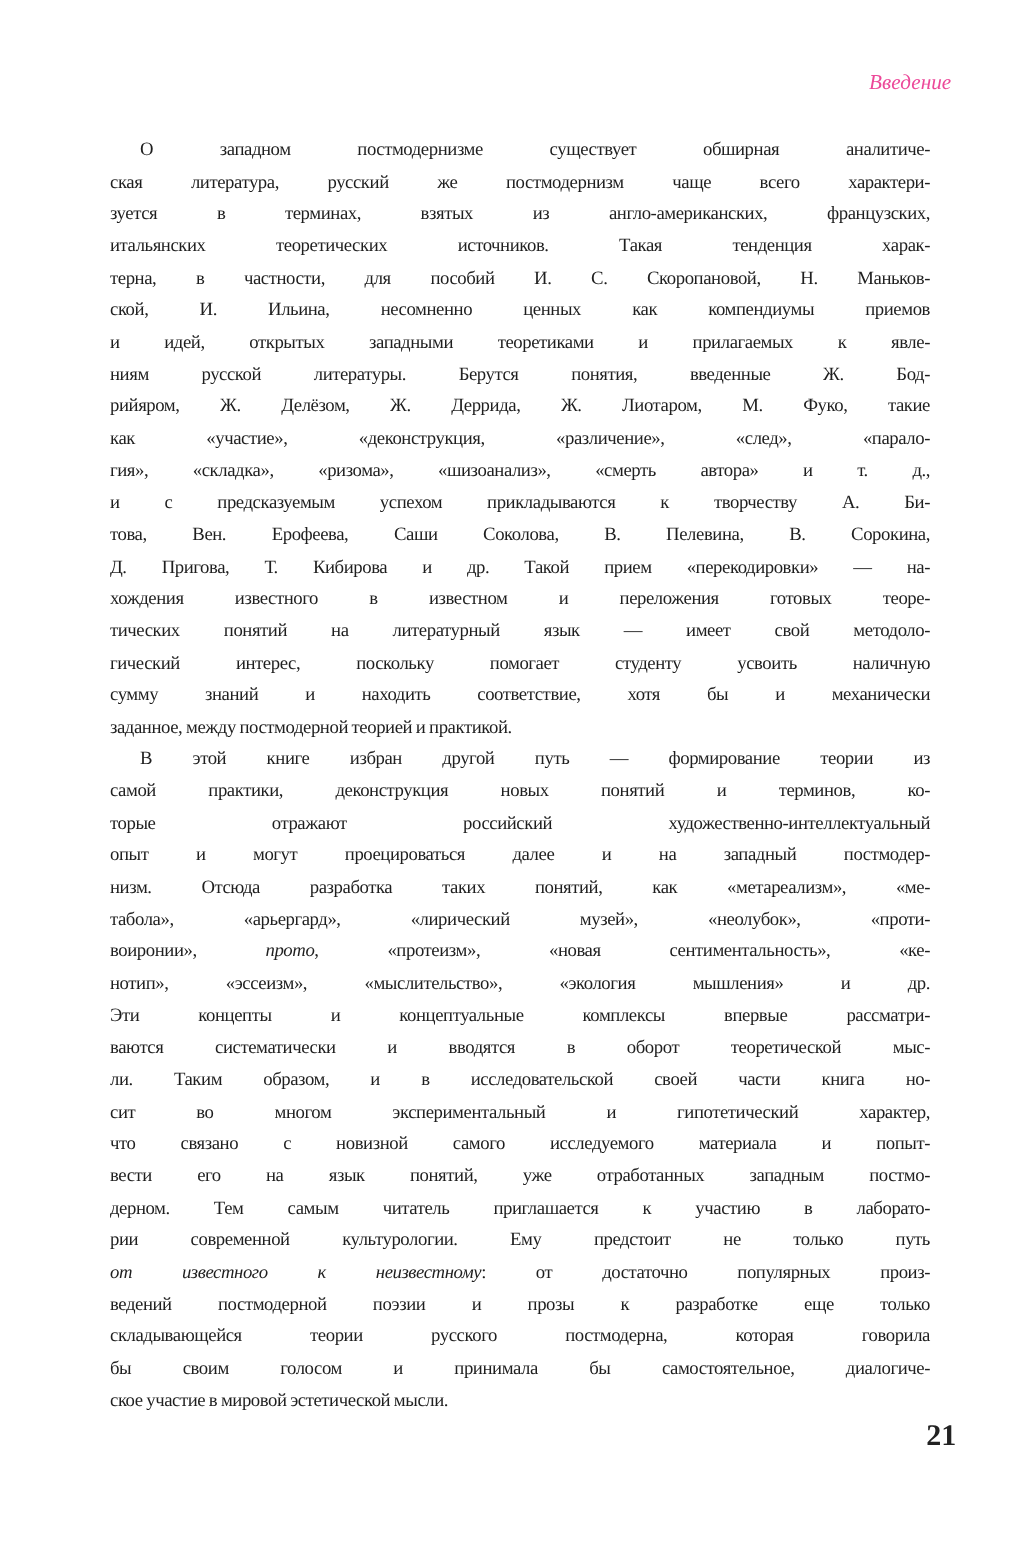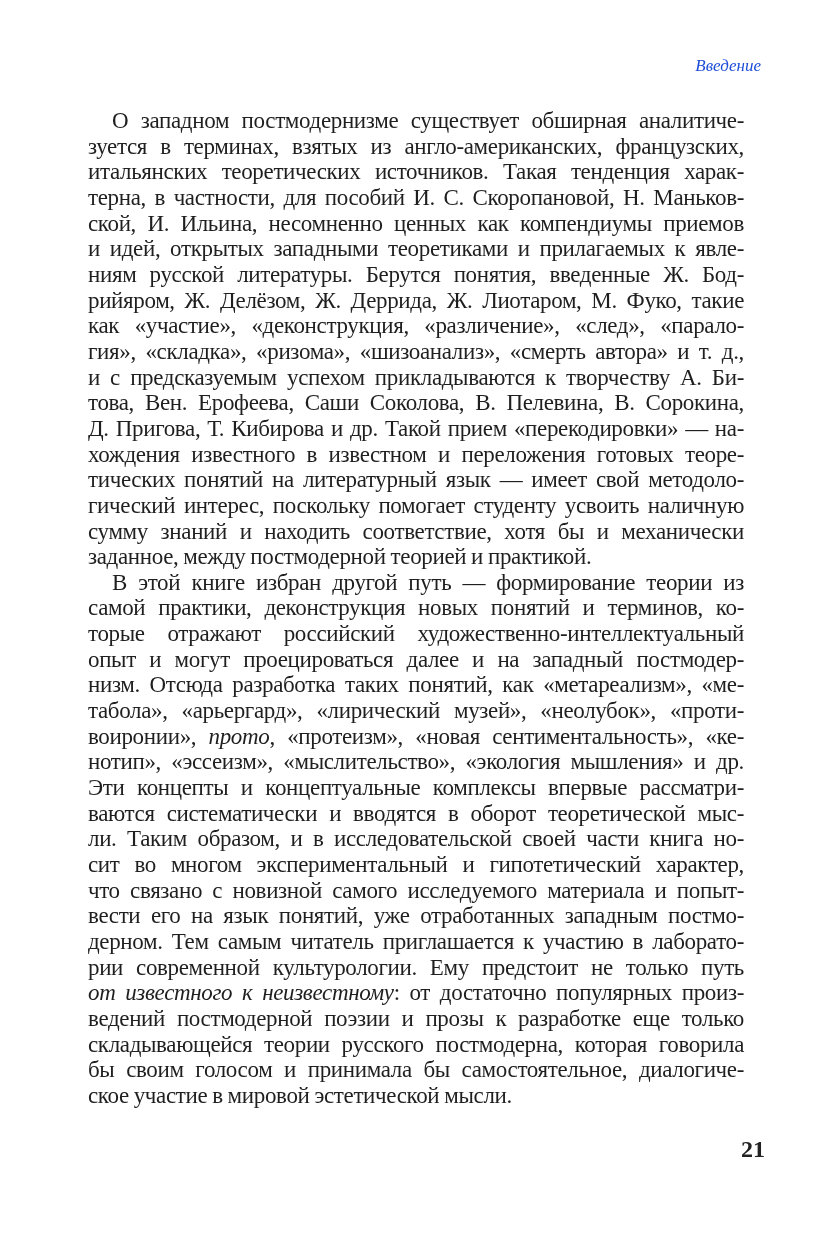--- a/index.html
+++ b/index.html
@@ -14,33 +14,33 @@
     overflow: hidden;
     font-family: "Liberation Serif", "DejaVu Serif", serif;
     color: #1f1f1f;
   }
   .running-head {
     position: absolute;
     top: 56px;
     right: 66px;
     font-style: italic;
     font-size: 17px;
-    color: #1d4ed8;
+    color: #ec4899;
   }
   .text-block {
     position: absolute;
     left: 88px;
     top: 108px;
     width: 656px;
   }
   .line {
     display: block;
     height: 25.66px;
     line-height: 25.66px;
-    font-size: 23px;
+    font-size: 15px;
     white-space: nowrap;
     text-align: justify;
     text-align-last: justify;
     letter-spacing: -0.35px;
     word-spacing: -0.5px;
   }
   .line.last {
     text-align-last: left;
   }
   .line.indent {
@@ -58,20 +58,21 @@
   }
 </style>
 </head>
 <body>
 
 <div class="running-head">Введение</div>
 
 <div class="text-block" id="text-block">
     <div>
       <span class="line indent">О западном постмодернизме существует обширная аналитиче-</span>
+      <span class="line">ская литература, русский же постмодернизм чаще всего характери-</span>
       <span class="line">зуется в терминах, взятых из англо-американских, французских,</span>
       <span class="line">итальянских теоретических источников. Такая тенденция харак-</span>
       <span class="line">терна, в частности, для пособий И. С. Скоропановой, Н. Маньков-</span>
       <span class="line">ской, И. Ильина, несомненно ценных как компендиумы приемов</span>
       <span class="line">и идей, открытых западными теоретиками и прилагаемых к явле-</span>
       <span class="line">ниям русской литературы. Берутся понятия, введенные Ж. Бод-</span>
       <span class="line">рийяром, Ж. Делёзом, Ж. Деррида, Ж. Лиотаром, М. Фуко, такие</span>
       <span class="line">как «участие», «деконструкция, «различение», «след», «парало-</span>
       <span class="line">гия», «складка», «ризома», «шизоанализ», «смерть автора» и т. д.,</span>
       <span class="line">и с предсказуемым успехом прикладываются к творчеству А. Би-</span>

